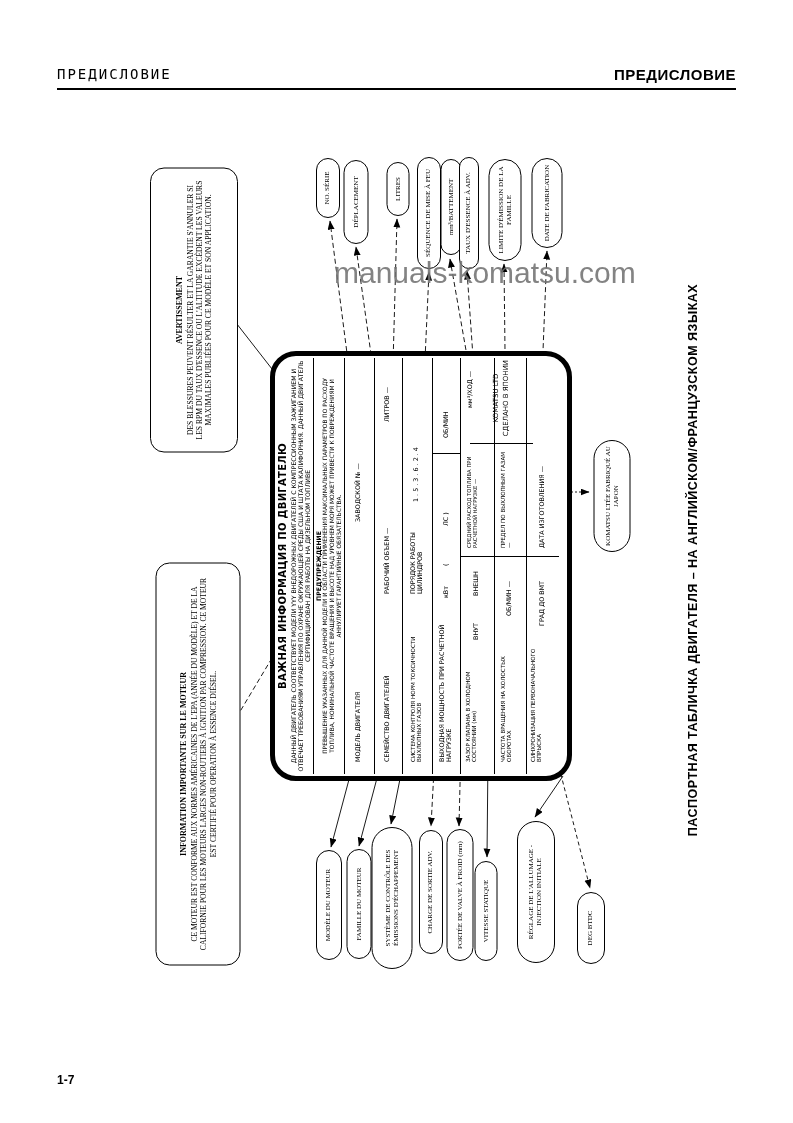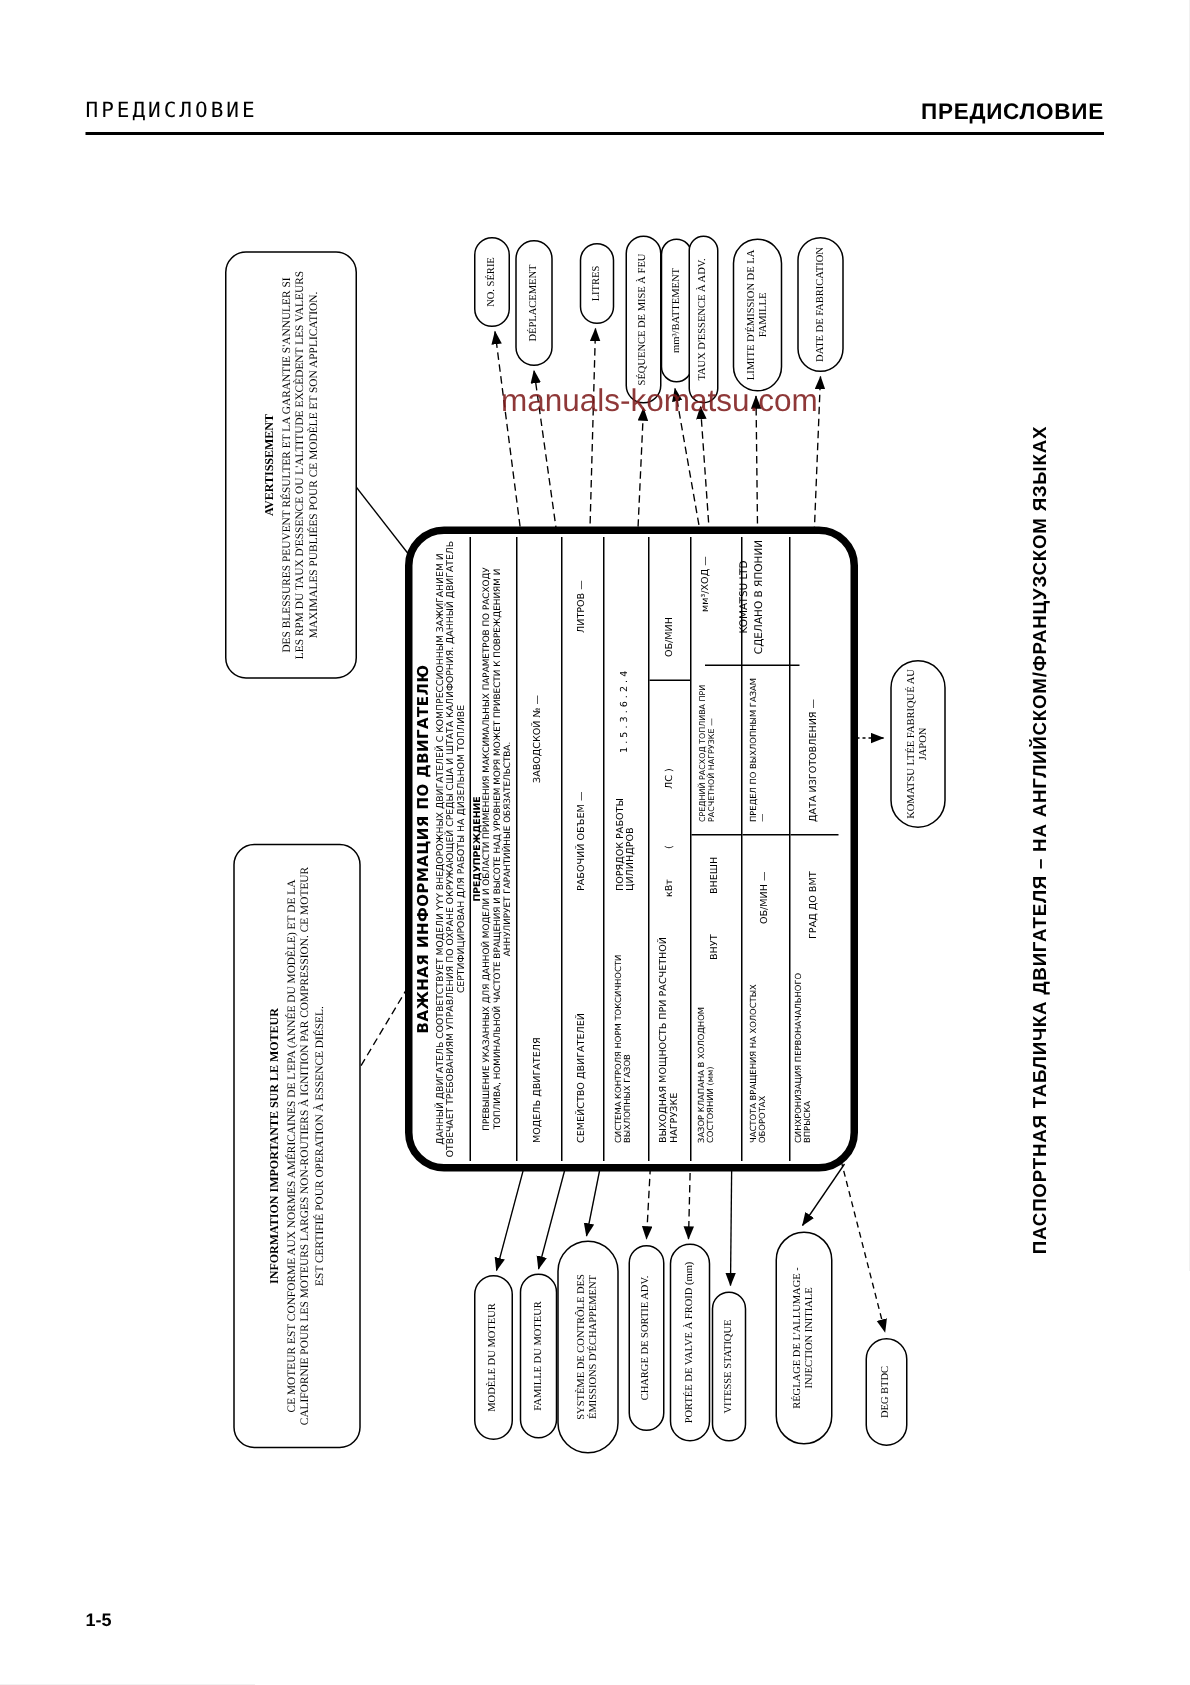--- a/index.html
+++ b/index.html
@@ -42,21 +42,21 @@
   .vdiv{position:absolute;width:1px;background:#000;top:0;bottom:0;}
   .komatsu-cell{position:absolute;border-left:1px solid #000;display:flex;flex-direction:column;
                 align-items:center;justify-content:center;text-align:center;font-size:7px;
                 line-height:1.35;}
   
   .side-title-in{width:550px;height:30px;display:flex;align-items:center;justify-content:center;
                  font-family:"Liberation Sans",sans-serif;font-weight:bold;font-size:12.5px;
                  letter-spacing:0.5px;white-space:nowrap;}
   
   .watermark{position:absolute;left:334px;top:256px;font-family:"Liberation Sans",sans-serif;
-             font-size:21px;color:#7f1d1d;opacity:0.88;z-index:50;}
+             font-size:30px;color:#737373;opacity:0.88;z-index:50;}
   svg.connectors{position:absolute;left:0;top:0;z-index:5;pointer-events:none;}
   .plate,.rotbox{z-index:10;}
 </style>
 </head>
 <body>
 
 <div class="page">
 
   <div class="hdr-left">ПРЕДИСЛОВИЕ</div>
   <div class="hdr-right">ПРЕДИСЛОВИЕ</div>
@@ -252,14 +252,14 @@
         <span>DEG BTDC</span>
       </div>
   </div>
 
   <div class="rotbox" style="left:678px;top:285px;width:30px;height:550px;">
     <div class="rot side-title-in">ПАСПОРТНАЯ ТАБЛИЧКА ДВИГАТЕЛЯ – НА АНГЛИЙСКОМ/ФРАНЦУЗСКОМ ЯЗЫКАХ</div>
   </div>
 
   <div class="watermark">manuals-komatsu.com</div>
 
-  <div class="pageno">1-5</div>
+  <div class="pageno">1-7</div>
 </div>
 
 </body></html>

